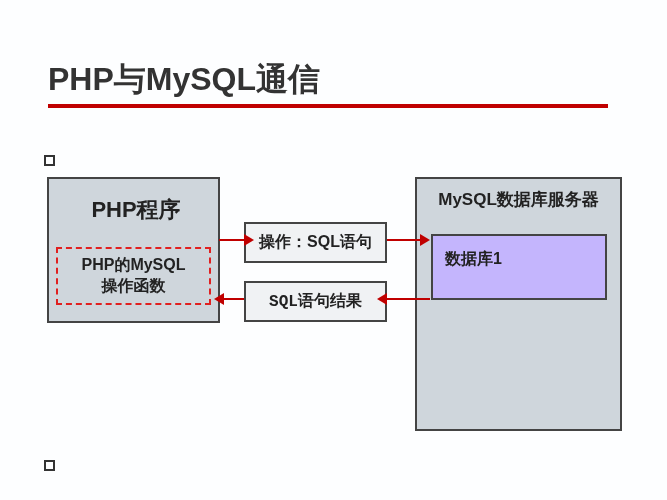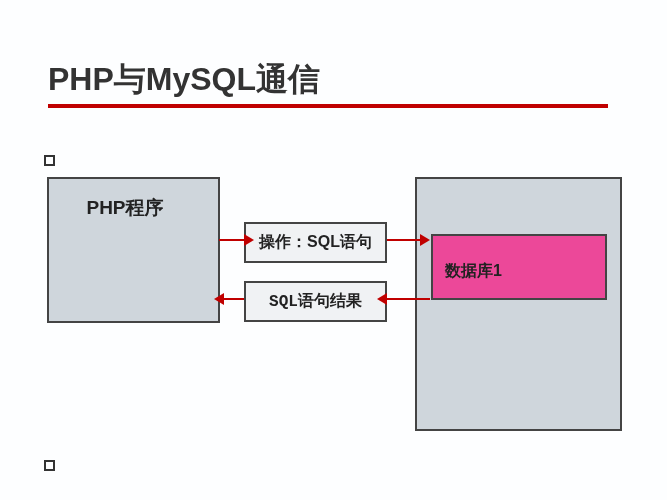--- a/index.html
+++ b/index.html
@@ -44,24 +44,24 @@
   }
   .php-box {
     top: 177px;
     left: 47px;
     width: 173px;
     height: 146px;
   }
   .php-title {
     position: absolute;
     top: 195px;
-    left: 36px;
+    left: 47px;
     width: 178px;
     text-align: center;
-    font-size: 19px;
+    font-size: 22px;
     font-weight: bold;
     color: #222;
   }
   .dashed-box {
     position: absolute;
     top: 247px;
     left: 56px;
     width: 155px;
     height: 58px;
     border: 2px dashed #e02020;
@@ -86,22 +86,22 @@
     text-align: center;
     font-size: 17px;
     font-weight: bold;
     color: #222;
   }
   .db-box {
     position: absolute;
     left: 431px;
     width: 176px;
     border: 2px solid #444;
-    background: #ec4899;
-    padding: 24px 12px;
+    background: #c4b5fd;
+    padding: 12px 12px;
     font-size: 16px;
     color: #222;
     line-height: 1.4;
   }
   .db1 { top: 234px; height: 66px; }
   .db2 { top: 340px; }
   .db-name { font-weight: bold; }
   .op-box {
     position: absolute;
     background: #f0f2f4;
@@ -146,22 +146,27 @@
 
 <div class="slide">
 
   <div class="title">PHP与MySQL通信</div>
   <div class="title-underline"></div>
 
   <div class="bullet" style="top:155px; left:44px;"></div>
 
   <div class="outer-box php-box"></div>
   <div class="php-title">PHP程序</div>
+  <div class="dashed-box">
+    <span>PHP的MySQL</span><br>
+    <span>操作函数</span>
+  </div>
 
   <div class="outer-box mysql-box"></div>
+  <div class="mysql-title">MySQL数据库服务器</div>
 
   <div class="db-box db1">
     <div class="db-name">数据库1</div>
   </div>
 
 
   <div class="op-box op1">操作：SQL语句</div>
   <div class="op-box op2">SQL语句结果</div>
 
   <div class="arrow arrow-right a1"></div>

